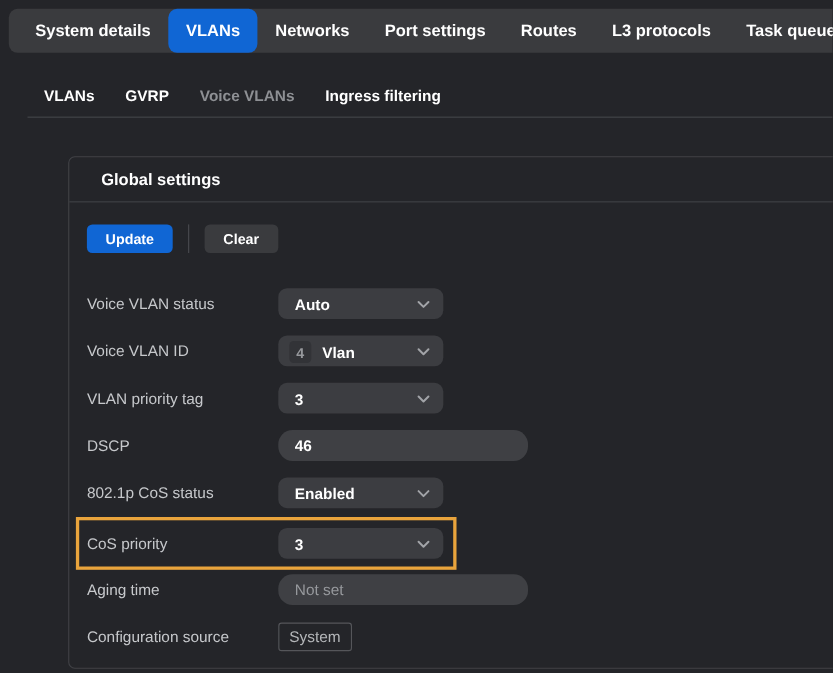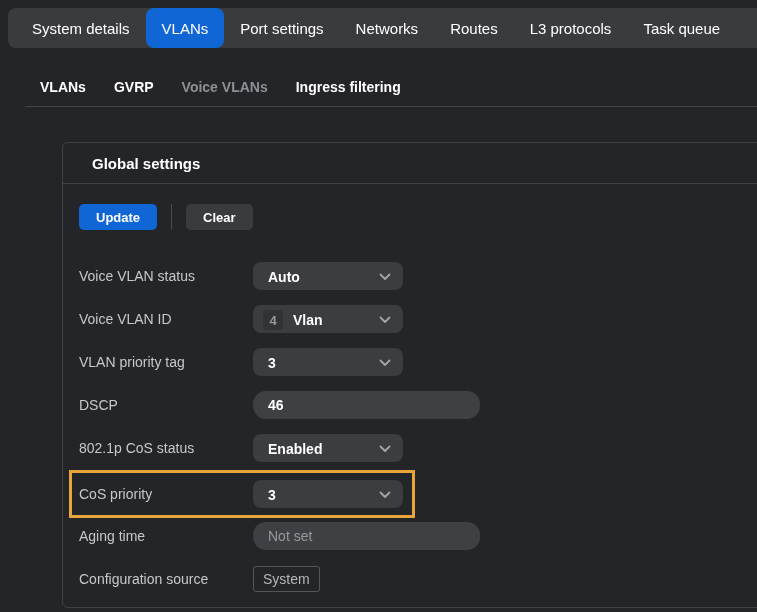--- a/index.html
+++ b/index.html
@@ -10,21 +10,21 @@
     -webkit-font-smoothing:antialiased;
   }
   
   .topnav{
     position:absolute;left:8px;top:8px;right:0;height:40px;
     background:#3A3B3E;border-radius:8px 0 0 8px;
     display:flex;align-items:stretch;padding-left:8px;
   }
   .topnav .tab{
     display:flex;align-items:center;padding:0 16px;
-    color:#FFFFFF;font-size:15px;font-weight:normal;
+    color:#FFFFFF;font-size:15px;font-weight:bold;
     cursor:pointer;white-space:nowrap;
   }
   .topnav .tab.active{background:#1066D4;border-radius:8px;}
   
   .subnav{
     position:absolute;left:40px;top:74px;height:26px;
     display:flex;gap:28px;align-items:center;
   }
   .subnav .tab{color:#FFFFFF;font-size:14px;font-weight:bold;cursor:pointer;white-space:nowrap;}
   .subnav .tab.current{color:#8E9094;}
@@ -82,22 +82,22 @@
     width:346px;box-sizing:border-box;
   }
   .hl-wrap .row{margin-bottom:0;}
 </style>
 </head>
 <body>
 
 <nav class="topnav">
     <div class="tab">System details</div>
     <div class="tab active">VLANs</div>
+    <div class="tab">Networks</div>
     <div class="tab">Port settings</div>
-    <div class="tab">Networks</div>
     <div class="tab">Routes</div>
     <div class="tab">L3 protocols</div>
     <div class="tab">Task queue</div>
   </nav>
 
 <nav class="subnav">
     <div class="tab">VLANs</div>
     <div class="tab">GVRP</div>
     <div class="tab current">Voice VLANs</div>
     <div class="tab">Ingress filtering</div>

